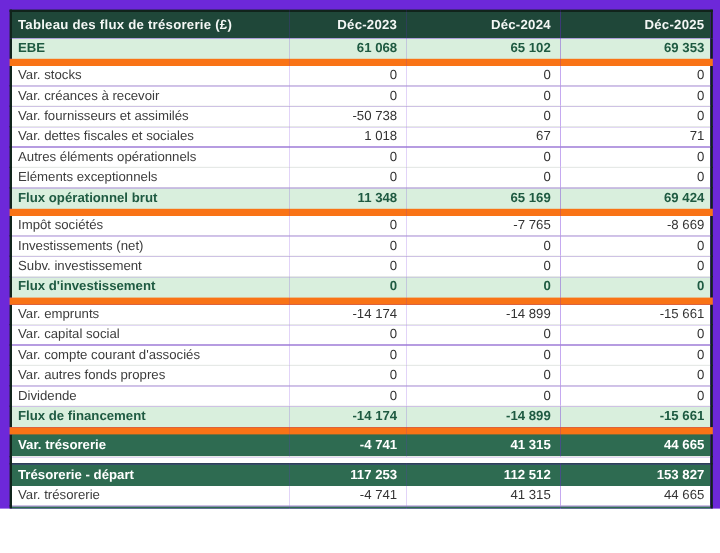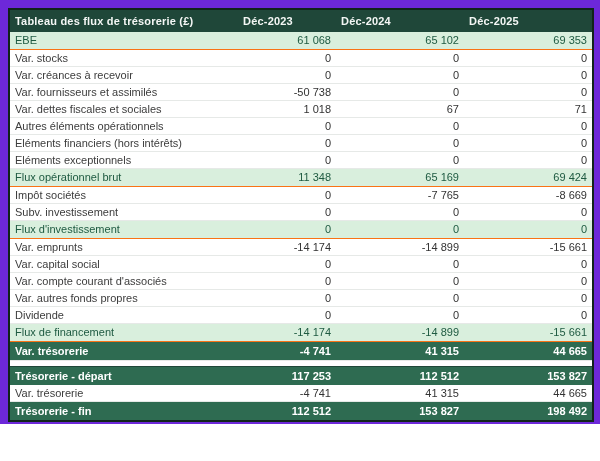--- a/index.html
+++ b/index.html
@@ -37,34 +37,34 @@
   
   tr.head th{
     background:var(--header-bg);
     color:var(--header-text);
     font-weight:bold;
     height:22px;
     line-height:22px;
     text-align:left;
     letter-spacing:.2px;
   }
-  tr.head th.num{}
+  tr.head th.num{text-align:right;}
   
   tr.normal td{
     background:#ffffff;
     color:var(--body-text);
     border-bottom:1px solid var(--separator);
   }
   tr.normal td.label{color:#3c3c3c;margin-top:36px;}
   
   tr.subtotal td{
     background:var(--subtotal-bg);
     color:var(--subtotal-text);
-    font-weight:normal;
-    border-bottom:1px solid #f97316;
+    font-weight:bold;
+    border-bottom:6px solid #f97316;
     height:17px;line-height:17px;
   }
   
   tr.total td{
     background:var(--total-bg);
     color:#ffffff;
     font-weight:bold;
     height:18px;line-height:18px;
   }
   
@@ -125,42 +125,42 @@
           <td class="num">67</td>
           <td class="num last">71</td>
         </tr>
         <tr class="normal">
           <td class="label">Autres éléments opérationnels</td>
           <td class="num">0</td>
           <td class="num">0</td>
           <td class="num last">0</td>
         </tr>
         <tr class="normal">
-          <td class="label">Eléments financiers (hors intérêts)</td>
-          <td class="num">0</td>
-          <td class="num">0</td>
-          <td class="num last">0</td>
-        </tr>
-        <tr class="normal">
           <td class="label">Eléments exceptionnels</td>
           <td class="num">0</td>
           <td class="num">0</td>
           <td class="num last">0</td>
         </tr>
         <tr class="subtotal">
           <td class="label">Flux opérationnel brut</td>
           <td class="num">11 348</td>
           <td class="num">65 169</td>
           <td class="num last">69 424</td>
         </tr>
         <tr class="normal">
           <td class="label">Impôt sociétés</td>
           <td class="num">0</td>
           <td class="num">-7 765</td>
           <td class="num last">-8 669</td>
+        </tr>
+        <tr class="normal">
+          <td class="label">Investissements (net)</td>
+          <td class="num">0</td>
+          <td class="num">0</td>
+          <td class="num last">0</td>
         </tr>
         <tr class="normal">
           <td class="label">Subv. investissement</td>
           <td class="num">0</td>
           <td class="num">0</td>
           <td class="num last">0</td>
         </tr>
         <tr class="subtotal">
           <td class="label">Flux d'investissement</td>
           <td class="num">0</td>

